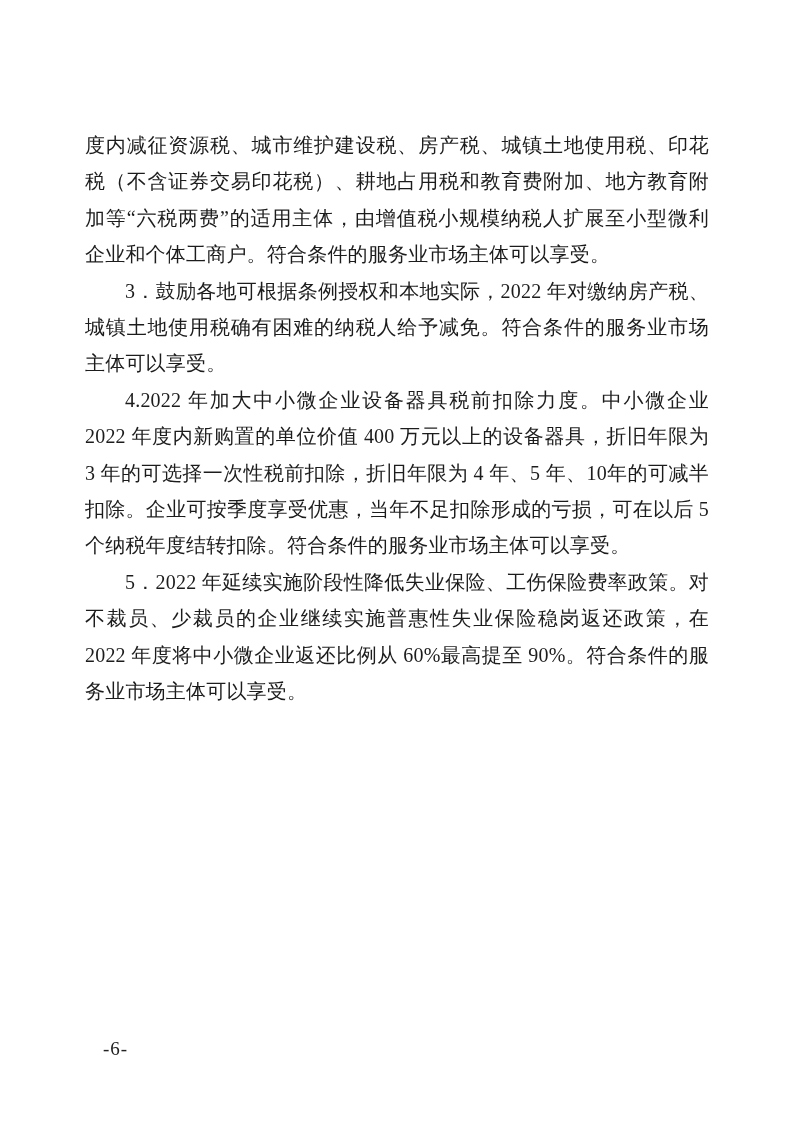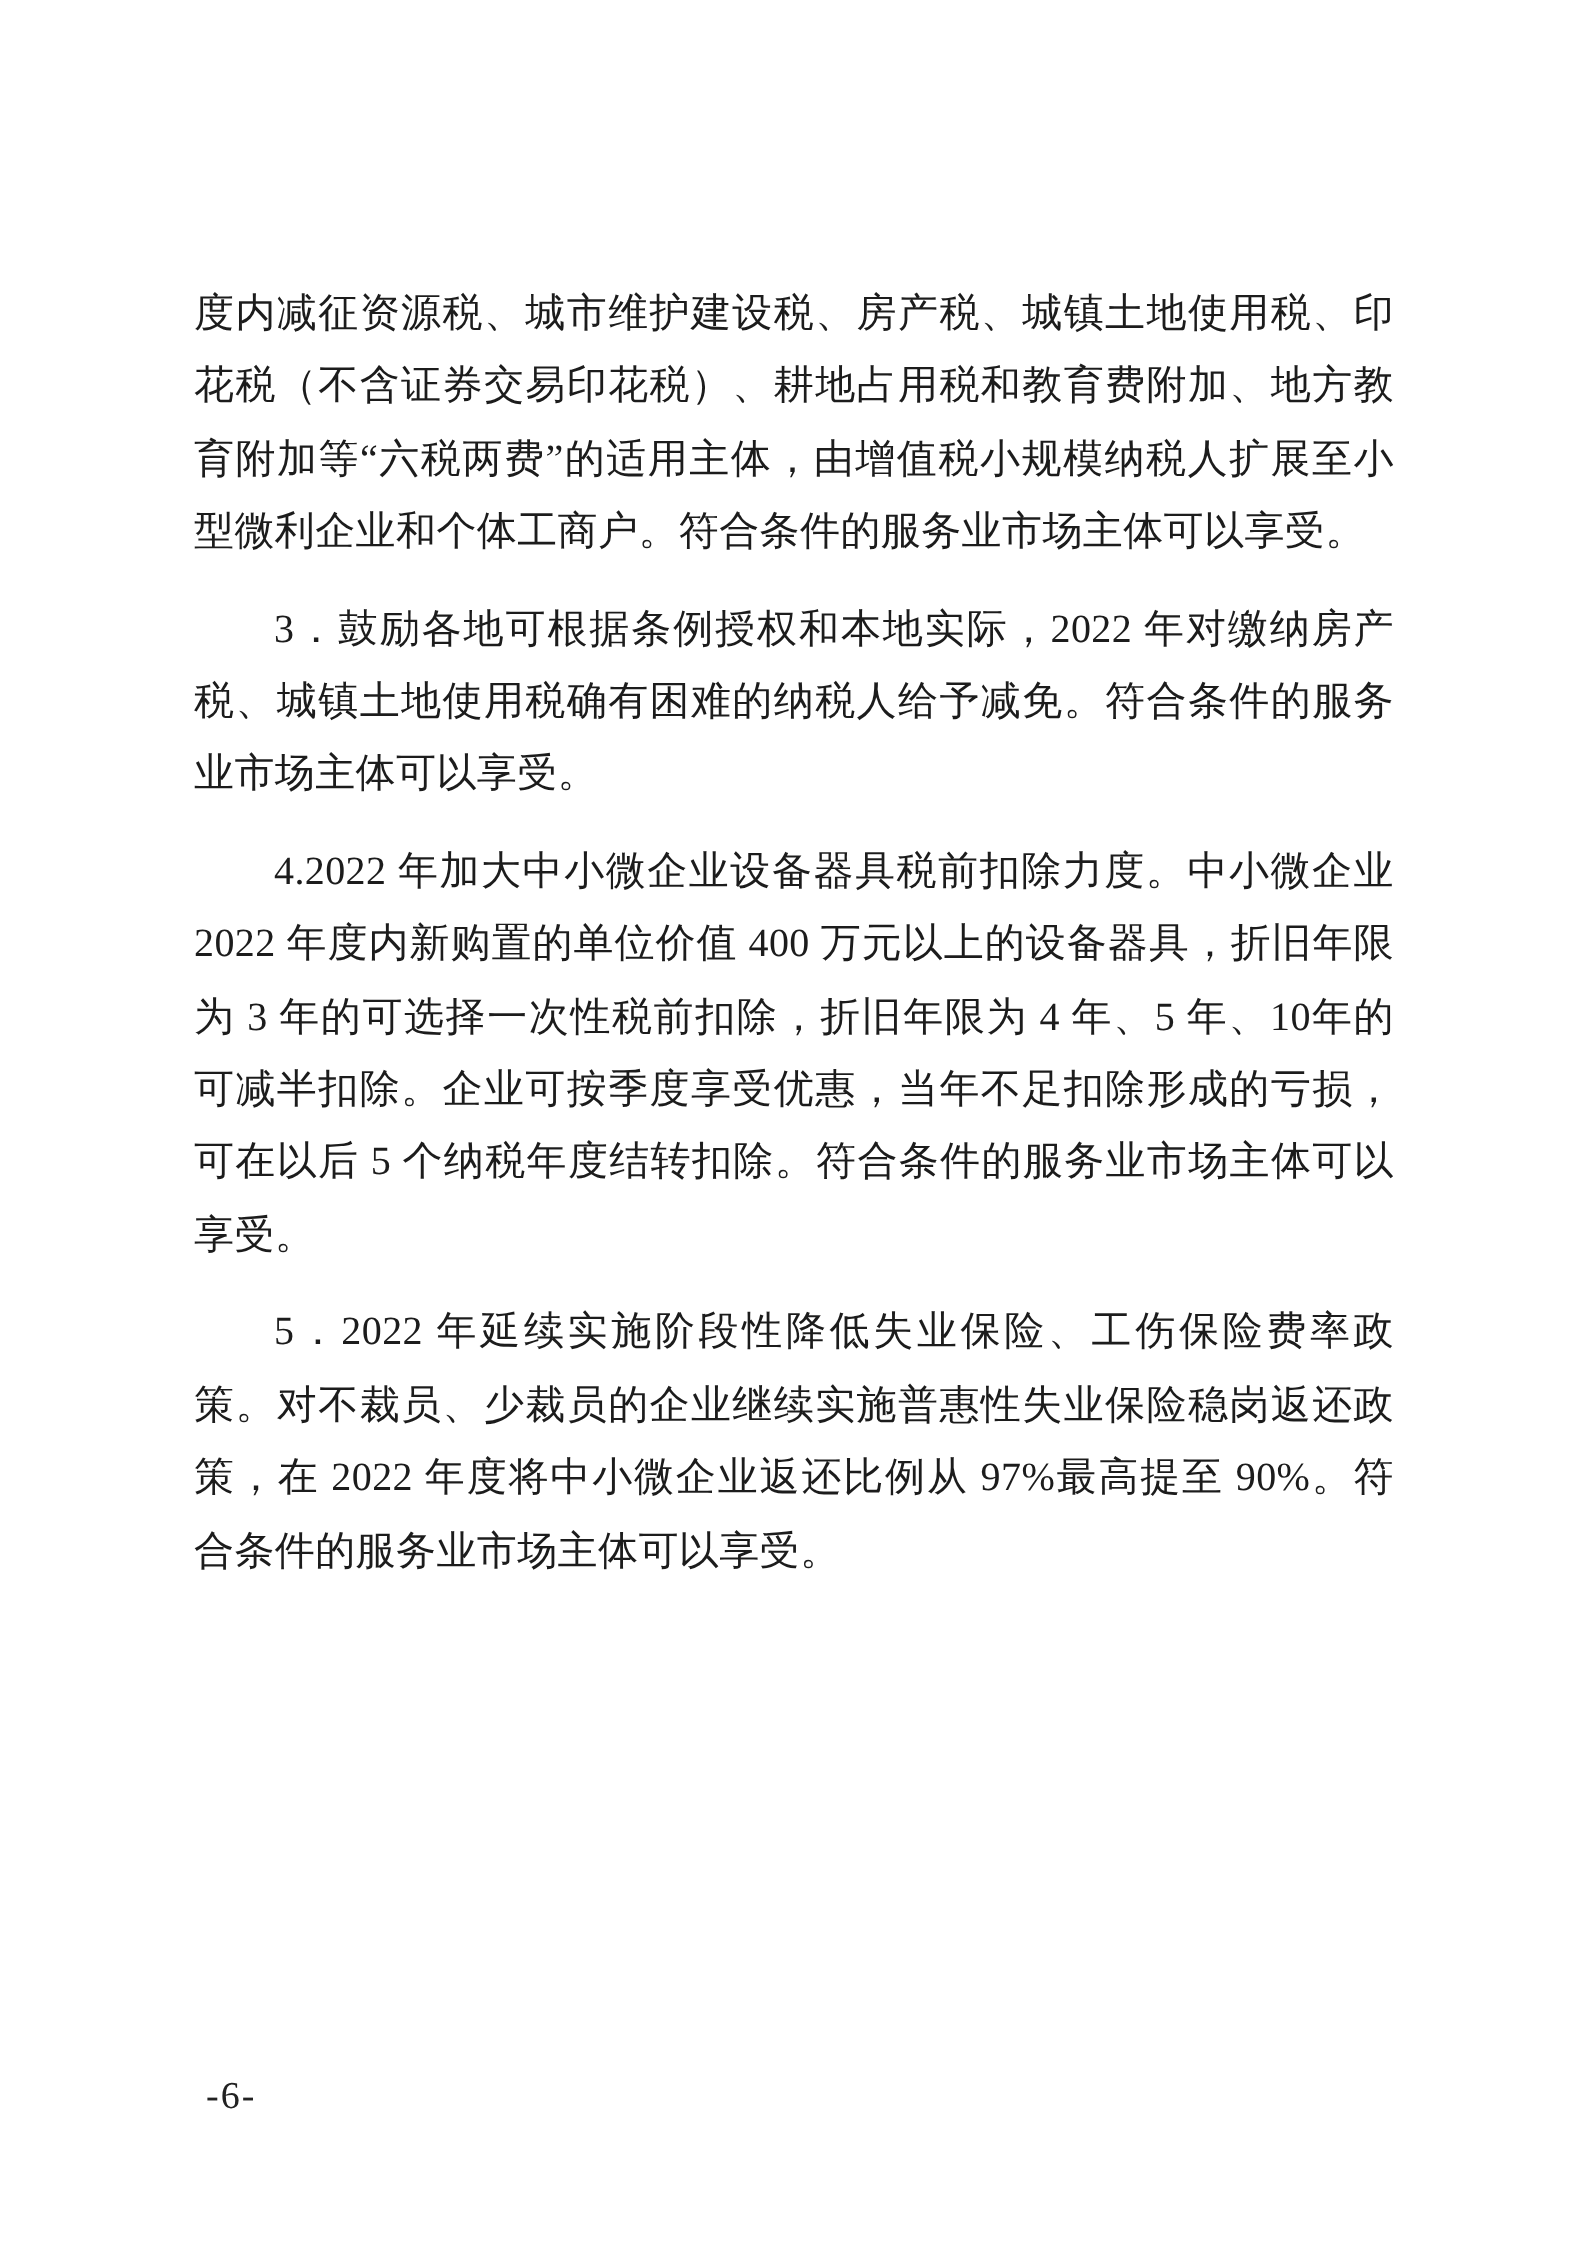--- a/index.html
+++ b/index.html
@@ -28,21 +28,21 @@
     left: 85px;
     top: 127px;
     width: 624px;
     font-size: 20px;
     line-height: 36.4px;
     text-align: justify;
     text-justify: inter-character;
     letter-spacing: 0.2px;
   }
   .text-block p {
-    margin: 12px;
+    margin: 0;
     padding: 0;
   }
   .text-block p.indent {
     text-indent: 2em;
   }
   .page-number {
     position: absolute;
     left: 103px;
     top: 1038px;
     font-size: 19px;
@@ -52,18 +52,18 @@
 </style>
 </head>
 <body>
 
 <div class="page">
 
   <div class="text-block">
     <p>度内减征资源税、城市维护建设税、房产税、城镇土地使用税、印花税（不含证券交易印花税）、耕地占用税和教育费附加、地方教育附加等“六税两费”的适用主体，由增值税小规模纳税人扩展至小型微利企业和个体工商户。符合条件的服务业市场主体可以享受。</p>
     <p class="indent">3．鼓励各地可根据条例授权和本地实际，2022 年对缴纳房产税、城镇土地使用税确有困难的纳税人给予减免。符合条件的服务业市场主体可以享受。</p>
     <p class="indent">4.2022 年加大中小微企业设备器具税前扣除力度。中小微企业 2022 年度内新购置的单位价值 400 万元以上的设备器具，折旧年限为 3 年的可选择一次性税前扣除，折旧年限为 4 年、5 年、10年的可减半扣除。企业可按季度享受优惠，当年不足扣除形成的亏损，可在以后 5 个纳税年度结转扣除。符合条件的服务业市场主体可以享受。</p>
-    <p class="indent">5．2022 年延续实施阶段性降低失业保险、工伤保险费率政策。对不裁员、少裁员的企业继续实施普惠性失业保险稳岗返还政策，在 2022 年度将中小微企业返还比例从 97%最高提至 90%。符合条件的服务业市场主体可以享受。</p>
+    <p class="indent">5．2022 年延续实施阶段性降低失业保险、工伤保险费率政策。对不裁员、少裁员的企业继续实施普惠性失业保险稳岗返还政策，在 2022 年度将中小微企业返还比例从 60%最高提至 90%。符合条件的服务业市场主体可以享受。</p>
   </div>
 
   <div class="page-number">-6-</div>
 
 </div>
 
 </body></html>

